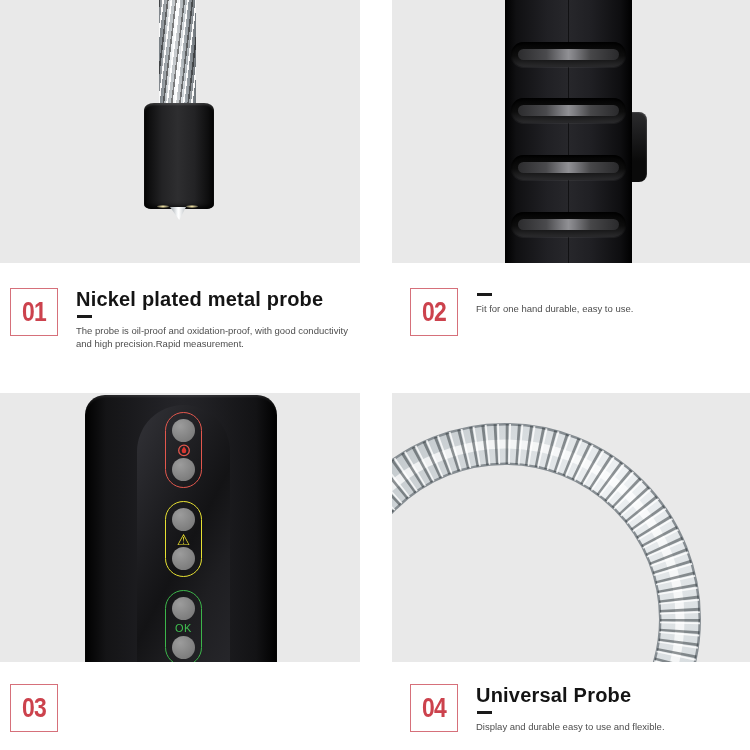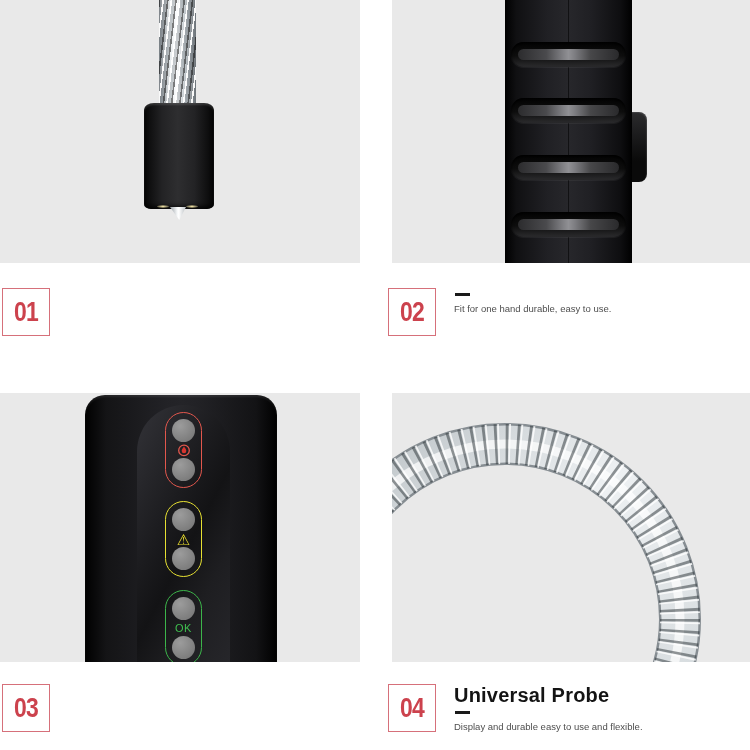--- a/index.html
+++ b/index.html
@@ -65,21 +65,21 @@
     background:radial-gradient(circle at 35% 30%, #9c9c9c, #7c7c7c 75%);}
   .warning-glyph{color:#e8dc2e;font-size:15px;line-height:15px;}
   .ok-label{color:#3fbf4f;font-weight:normal;font-size:11px;letter-spacing:.5px;line-height:12px;}
 
   
   .q4 svg{display:block;}
 
   
   .caption{position:absolute;display:flex;align-items:flex-start;}
   .cap-row1{top:288px;} .cap-row2{top:684px;}
-  .cap-col1{left:2px;} .cap-col2{left:388px;}
+  .cap-col1{left:10px;} .cap-col2{left:410px;}
   .num-box{width:46px;height:46px;border:1px solid #d6707a;flex:none;
     display:flex;align-items:center;justify-content:center;}
   .num-box span{color:#cc424d;font-size:27px;font-weight:bold;letter-spacing:-1px;
     transform:scaleX(.85);}
   .cap-text{margin-left:18px;padding-top:0;}
   .cap-title{font-size:20px;font-weight:bold;color:#141414;line-height:22px;letter-spacing:.2px;}
   .cap-dash{width:15px;height:3px;background:#1a1a1a;margin:5px 0 6px 1px;}
   .cap-desc{font-size:9.5px;color:#4e4e4e;line-height:13px;white-space:pre-line;max-width:300px;}
 </style>
 </head>
@@ -154,20 +154,26 @@
       <circle cx="113" cy="226" r="175" fill="none" stroke="rgba(255,255,255,0.7)" stroke-width="9"></circle>
       <circle cx="113" cy="226" r="175" fill="none" stroke="rgba(40,48,52,0.5)" stroke-width="40" stroke-dasharray="2.6 8.4"></circle>
       <circle cx="113" cy="226" r="175" fill="none" stroke="rgba(255,255,255,0.8)" stroke-width="40" stroke-dasharray="1.6 9.4" stroke-dashoffset="-3.2"></circle>
     </svg>
   </section>
 
   <div class="caption cap-row1 cap-col1">
     <div class="num-box">
       <span>01</span>
     </div>
+    <div class="cap-text">
+      <div class="cap-title">Nickel plated metal probe</div>
+      <div class="cap-dash"></div>
+      <div class="cap-desc">The probe is oil-proof and oxidation-proof, with good conductivity
+and high precision.Rapid measurement.</div>
+    </div>
   </div>
 
   <div class="caption cap-row1 cap-col2">
     <div class="num-box">
       <span>02</span>
     </div>
     <div class="cap-text">
       <div class="cap-dash"></div>
       <div class="cap-desc">Fit for one hand durable, easy to use.</div>
     </div>

